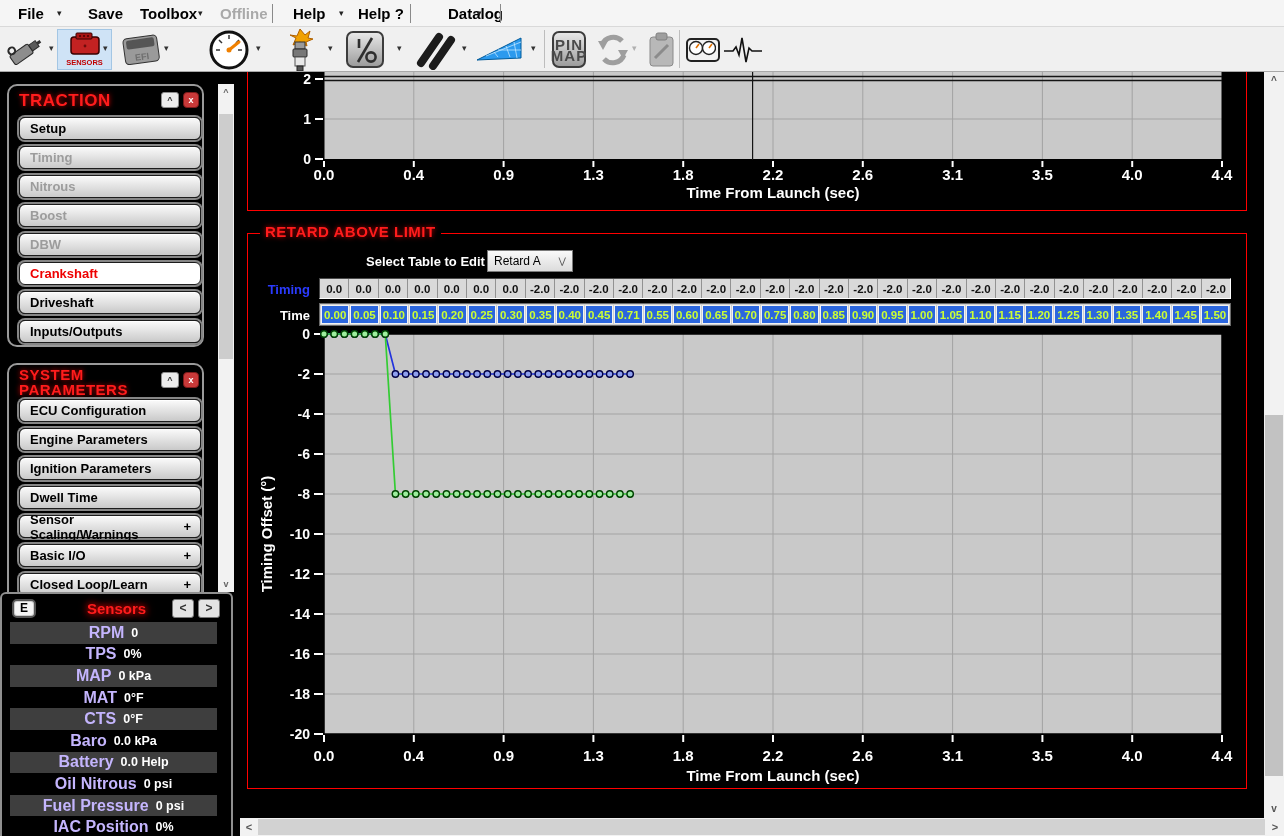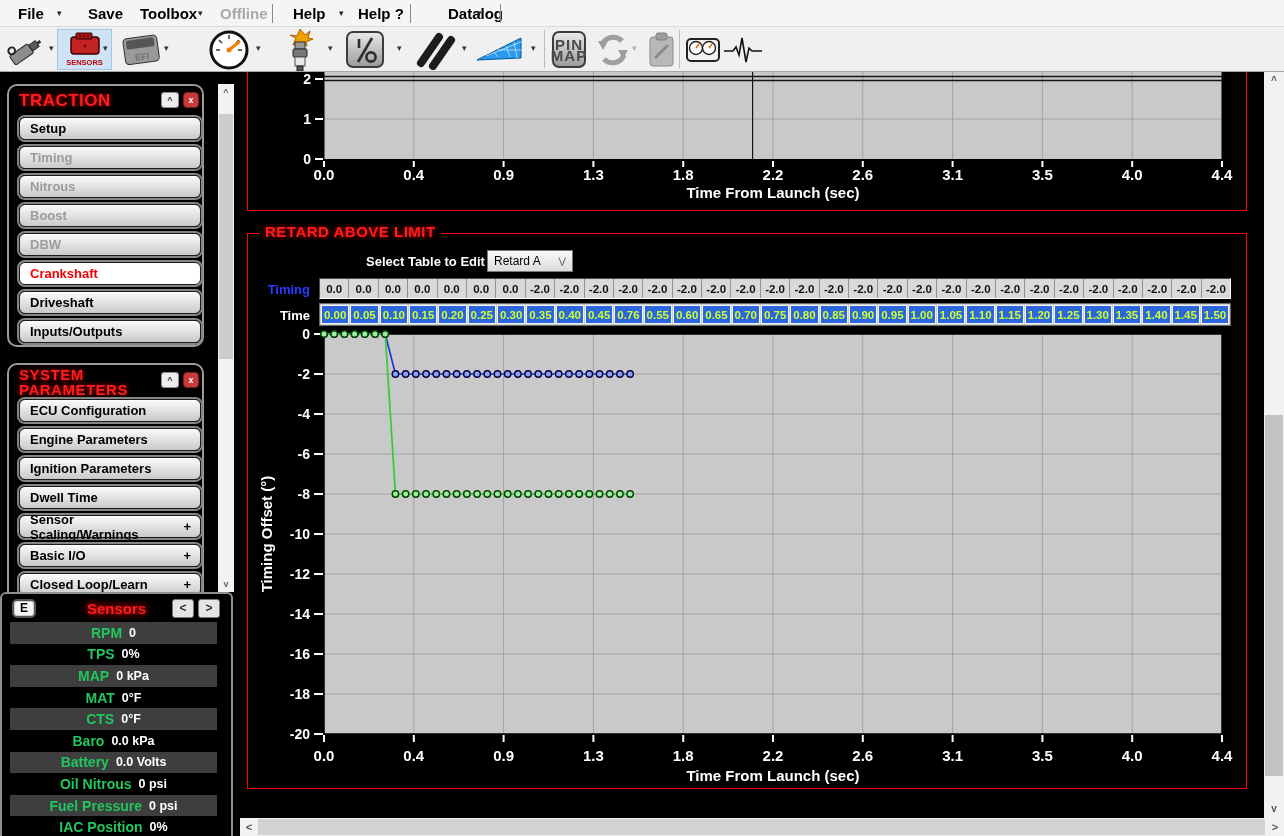--- a/index.html
+++ b/index.html
@@ -38,21 +38,21 @@
   .sb-arrow{position:absolute;left:0;width:16px;height:16px;background:#f2f2f2;color:#666;font-size:9px;font-weight:bold;text-align:center;line-height:16px;}
   #sidebar-thumb{position:absolute;left:1px;top:30px;width:14px;height:245px;background:#cdcdcd;}
   
   #sensors-panel{position:absolute;left:0px;top:592px;width:233px;height:244px;background:#000;border:2px solid #8f8f8f;border-bottom:none;border-radius:6px 6px 0 0;z-index:6;}
   #sensors-title{position:absolute;left:0;right:0;top:6px;text-align:center;font-size:15px;font-weight:bold;color:#ff1c1c;text-shadow:0 0 6px #e00000,0 0 10px #a00000;}
   #sensors-edit{position:absolute;left:10px;top:5px;width:24px;height:19px;background:#f4f4f4;border:2px solid #555;box-shadow:0 0 0 1px #ccc inset;border-radius:5px;font-weight:bold;font-size:12px;text-align:center;line-height:15px;color:#000;}
   .sens-nav{position:absolute;top:5px;width:22px;height:19px;background:#e4e4e4;border:1px solid #777;border-radius:3px;color:#333;font-weight:bold;font-size:12px;text-align:center;line-height:17px;}
   #sensors-rows{position:absolute;left:0;top:28px;width:229px;}
   .sensor-row{position:relative;height:21.6px;display:flex;align-items:center;justify-content:center;gap:7px;margin:0 14px 0 8px;}
   .sensor-row.dark{background:#3e3e3e;}
-  .sensor-row .sl{color:#22c55e;font-weight:bold;font-size:14px;}
+  .sensor-row .sl{color:#c4b5fd;font-weight:bold;font-size:16px;}
   .sensor-row .sv{color:#fff;font-weight:bold;font-size:12.5px;}
   
   #main{position:absolute;left:240px;top:72px;width:1044px;height:764px;background:#000;overflow:hidden;}
   .red-panel{position:absolute;left:7px;width:1000px;border:1px solid #ff0000;background:#000;}
   #top-panel{top:-6px;height:145px;}
   #retard-panel{top:161px;height:556px;}
   #retard-title{position:absolute;left:12px;top:-11px;background:#000;padding:0 5px;font-size:15px;font-weight:bold;color:#ff1c1c;text-shadow:0 0 5px #d00000;letter-spacing:0.5px;z-index:3;}
   #select-label{position:absolute;left:118px;top:20px;color:#fff;font-weight:bold;font-size:13px;}
   #table-select{position:absolute;left:239px;top:16px;width:86px;height:22px;background:linear-gradient(#fafafa,#dcdcdc);border:1px solid #7a7a7a;font-size:12px;color:#000;line-height:20px;padding-left:6px;}
   #table-select .chev{position:absolute;right:6px;top:0px;font-size:9px;color:#555;}
@@ -307,21 +307,21 @@
         <div class="sensor-row dark">
           <span class="sl">CTS</span>
           <span class="sv">0°F</span>
         </div>
         <div class="sensor-row">
           <span class="sl">Baro</span>
           <span class="sv">0.0 kPa</span>
         </div>
         <div class="sensor-row dark">
           <span class="sl">Battery</span>
-          <span class="sv">0.0 Volts</span>
+          <span class="sv">0.0 Help</span>
         </div>
         <div class="sensor-row">
           <span class="sl">Oil Nitrous</span>
           <span class="sv">0 psi</span>
         </div>
         <div class="sensor-row dark">
           <span class="sl">Fuel Pressure</span>
           <span class="sv">0 psi</span>
         </div>
         <div class="sensor-row">
@@ -428,21 +428,21 @@
           <div class="tcell-blue">0.00</div>
           <div class="tcell-blue">0.05</div>
           <div class="tcell-blue">0.10</div>
           <div class="tcell-blue">0.15</div>
           <div class="tcell-blue">0.20</div>
           <div class="tcell-blue">0.25</div>
           <div class="tcell-blue">0.30</div>
           <div class="tcell-blue">0.35</div>
           <div class="tcell-blue">0.40</div>
           <div class="tcell-blue">0.45</div>
-          <div class="tcell-blue">0.76</div>
+          <div class="tcell-blue">0.71</div>
           <div class="tcell-blue">0.55</div>
           <div class="tcell-blue">0.60</div>
           <div class="tcell-blue">0.65</div>
           <div class="tcell-blue">0.70</div>
           <div class="tcell-blue">0.75</div>
           <div class="tcell-blue">0.80</div>
           <div class="tcell-blue">0.85</div>
           <div class="tcell-blue">0.90</div>
           <div class="tcell-blue">0.95</div>
           <div class="tcell-blue">1.00</div>

